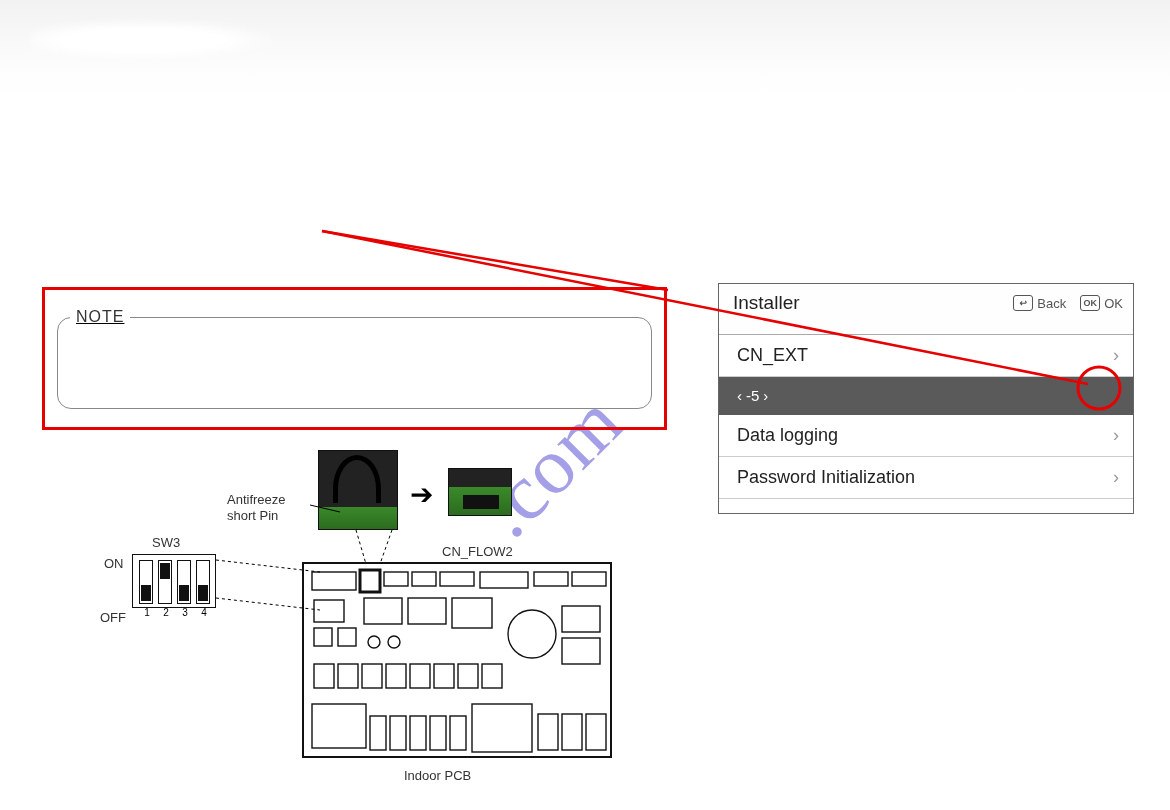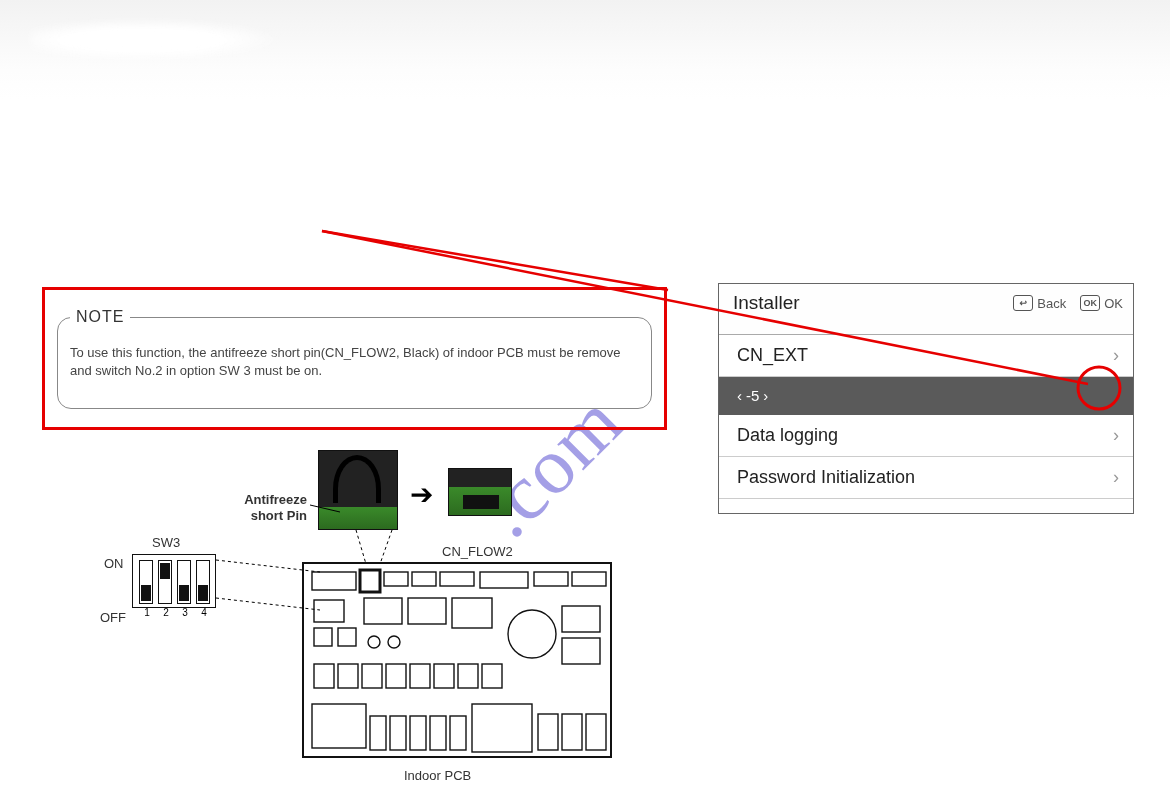--- a/index.html
+++ b/index.html
@@ -48,20 +48,21 @@
   }
   .note-fieldset {
     position: absolute;
     top: 18px;
     left: 12px;
     right: 12px;
     bottom: 18px;
     border: 1px solid #888;
     border-radius: 14px;
     padding: 18px 12px 10px 12px;
+    text-decoration: underline;
   }
   .note-legend {
     font-size: 16px;
     color: #333;
     padding: 0 6px;
     letter-spacing: 1px;
   }
   .note-text {
     font-size: 13px;
     color: #444;
@@ -219,21 +220,20 @@
 <body>
 
 <div class="top-gradient"></div>
 <div class="top-swoosh"></div>
 
 <div class="watermark">.com</div>
 
 <div class="note-wrapper">
   <fieldset class="note-fieldset">
     <legend class="note-legend">NOTE</legend>
-    <div class="note-text">To use this function, the antifreeze short pin(CN_FLOW2, Black) of indoor PCB must be remove and switch No.2 in option SW 3 must be on.</div>
   </fieldset>
 </div>
 
 <div class="installer">
   <div class="installer-header">
     <div class="installer-title">Installer</div>
     <div class="installer-header-right">
       <div class="hdr-btn">
         <span class="icon-box">↩</span>
         <span>Back</span>
@@ -276,21 +276,21 @@
 <div class="conn-photo" style="top:450px; left:318px; width:80px; height:80px;">
   <div class="cable" style="top:4px; left:14px; width:48px; height:48px;"></div>
   <div class="green-strip"></div>
 </div>
 <div class="arrow-right" style="top:478px; left:410px;">➔</div>
 <div class="conn-photo" style="top:468px; left:448px; width:64px; height:48px;">
   <div class="green-strip" style="height:28px;"></div>
   <div style="position:absolute; bottom:6px; left:14px; width:36px; height:14px; background:#111;"></div>
 </div>
 
-<div class="label" style="top:492px; left:227px; text-align:right; width:80px; line-height:1.2;font-weight:bold;">Antifreeze short Pin</div>
+<div class="label" style="top:492px; left:227px; text-align:left; width:80px; line-height:1.2;">Antifreeze short Pin</div>
 <div class="label" style="top:544px; left:442px;">CN_FLOW2</div>
 <div class="label" style="top:535px; left:152px;">SW3</div>
 <div class="label" style="top:556px; left:104px;">ON</div>
 <div class="label" style="top:610px; left:100px;">OFF</div>
 <div class="label" style="top:768px; left:404px;">Indoor PCB</div>
 
 <div class="dip-sw" style="top:554px; left:132px;">
   <div class="dip-slot" style="left:6px;">
     <div class="dip-knob" style="bottom:2px;"></div>
     <div class="dip-num">1</div>

